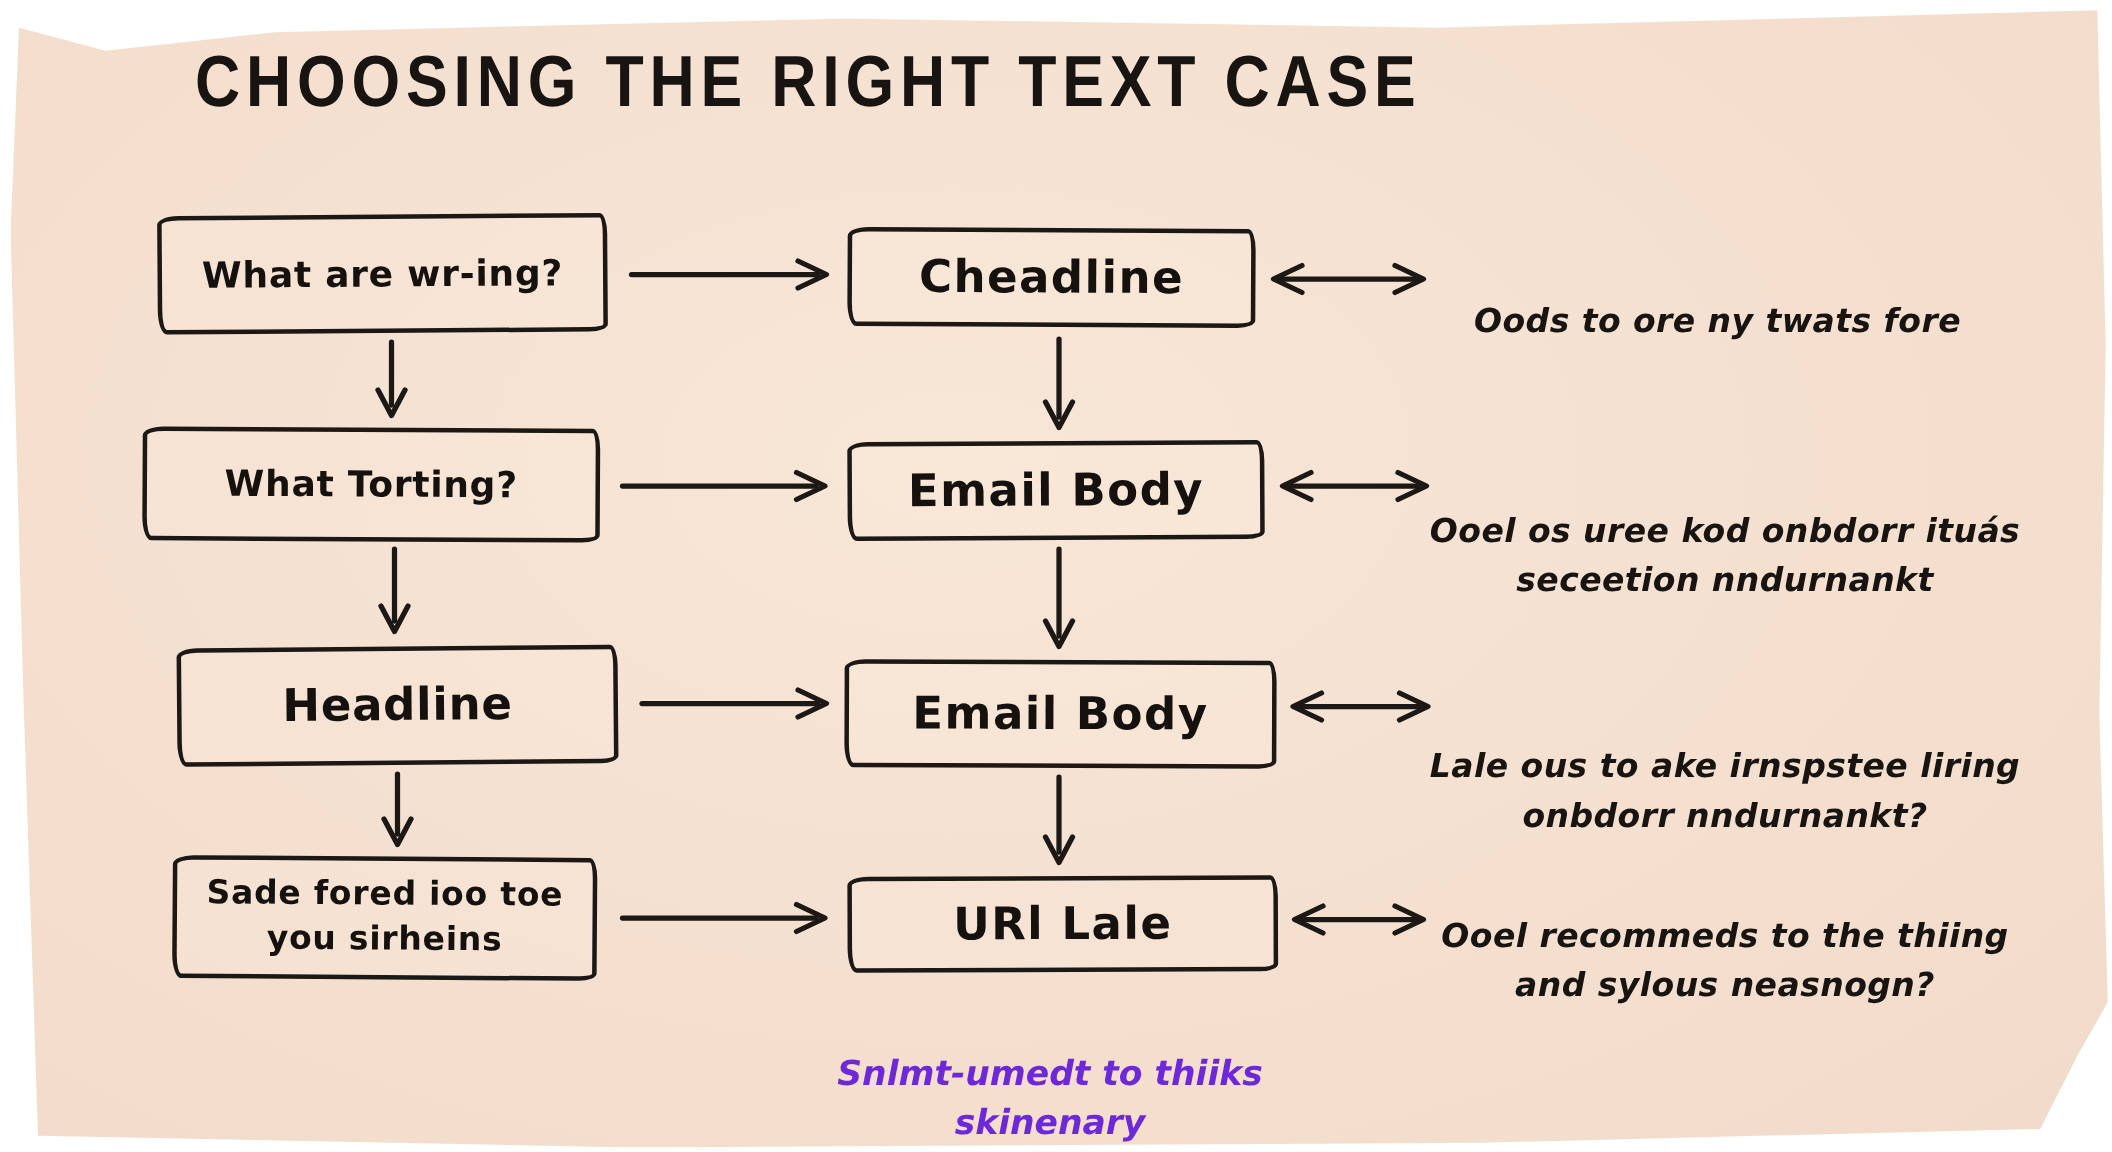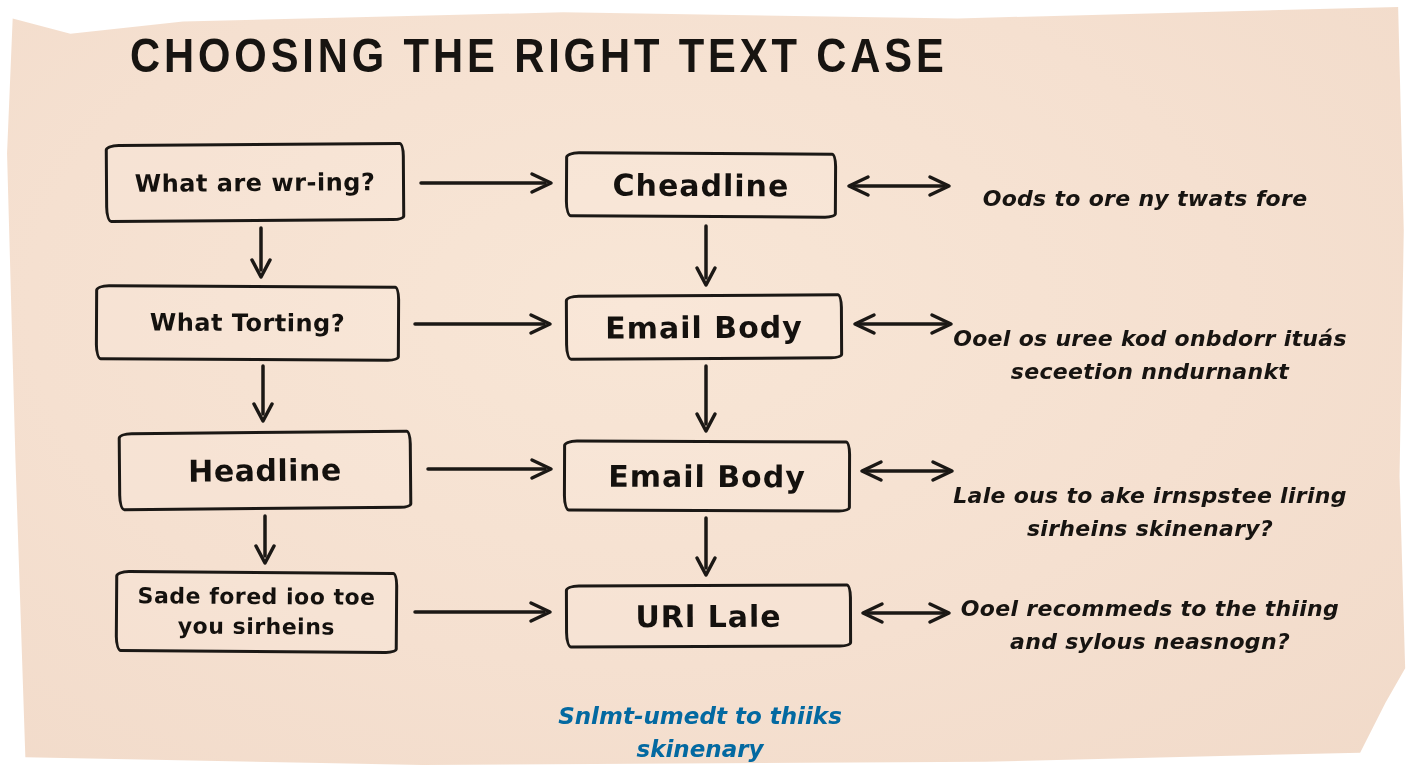--- a/index.html
+++ b/index.html
@@ -23,25 +23,25 @@
     display:flex;flex-direction:column;align-items:center;justify-content:center;
     text-align:center;font-weight:bold;color:#14110e;
     border-radius:14px 5px 12px 6px / 6px 14px 5px 16px;
   }
   .box .line{font-size:24px;letter-spacing:0.5px;}
   .box .mid{font-size:30px;letter-spacing:1px;}
   .box .big{font-size:30px;}
   .box .small{font-size:22px;line-height:1.35;}
   .note{
     position:absolute;text-align:center;font-style:italic;font-weight:600;
-    font-size:22px;line-height:1.5;color:#171411;letter-spacing:0.3px;
+    font-size:22px;line-height:1.5;color:#171411;letter-spacing:0.3px;margin-top:16px;
   }
   .footer{
     position:absolute;left:470px;top:700px;width:460px;text-align:center;
-    font-style:italic;font-weight:bold;font-size:23px;line-height:1.45;color:#0369a1;
+    font-style:italic;font-weight:bold;font-size:23px;line-height:1.45;color:#6d28d9;
   }
   .arrow{position:absolute;color:#1b1815;line-height:0;}
   [data-bind]:empty{display:none;}
 </style>
 </head>
 <body>
 
 <div class="stage">
   <div class="paper"></div>
 
@@ -98,21 +98,21 @@
 
   <div class="box" style="left:118px;top:431px;width:294px;height:79px;transform:rotate(-0.5deg);">
     <span class="line big" data-bind="rows.2.left_line1">Headline</span>
 
   </div>
   <div class="box" style="left:563px;top:440px;width:288px;height:72px;transform:rotate(0.2deg);">
     <span class="mid" data-bind="rows.2.middle">Email Body</span>
   </div>
   <div class="note" style="left:950px;top:479px;width:400px;">
     <div data-bind="rows.2.right_line1">Lale ous to ake irnspstee liring</div>
-    <div data-bind="rows.2.right_line2">sirheins skinenary?</div>
+    <div data-bind="rows.2.right_line2">onbdorr nndurnankt?</div>
   </div>
   <div class="arrow" style="left:425px;top:456px;">
     <svg width="133" height="26" viewBox="0 0 133 26">
       <line x1="3" y1="13" x2="120" y2="13" stroke="currentColor" stroke-width="3.5" stroke-linecap="round"></line>
       <polyline points="107,4 126,13 107,22" fill="none" stroke="currentColor" stroke-width="3.5" stroke-linecap="round" stroke-linejoin="round"></polyline>
     </svg>
   </div>
   <div class="arrow" style="left:855px;top:458px;">
     <svg width="104" height="26" viewBox="0 0 104 26">
       <line x1="12" y1="13" x2="92" y2="13" stroke="currentColor" stroke-width="3.5" stroke-linecap="round"></line>

